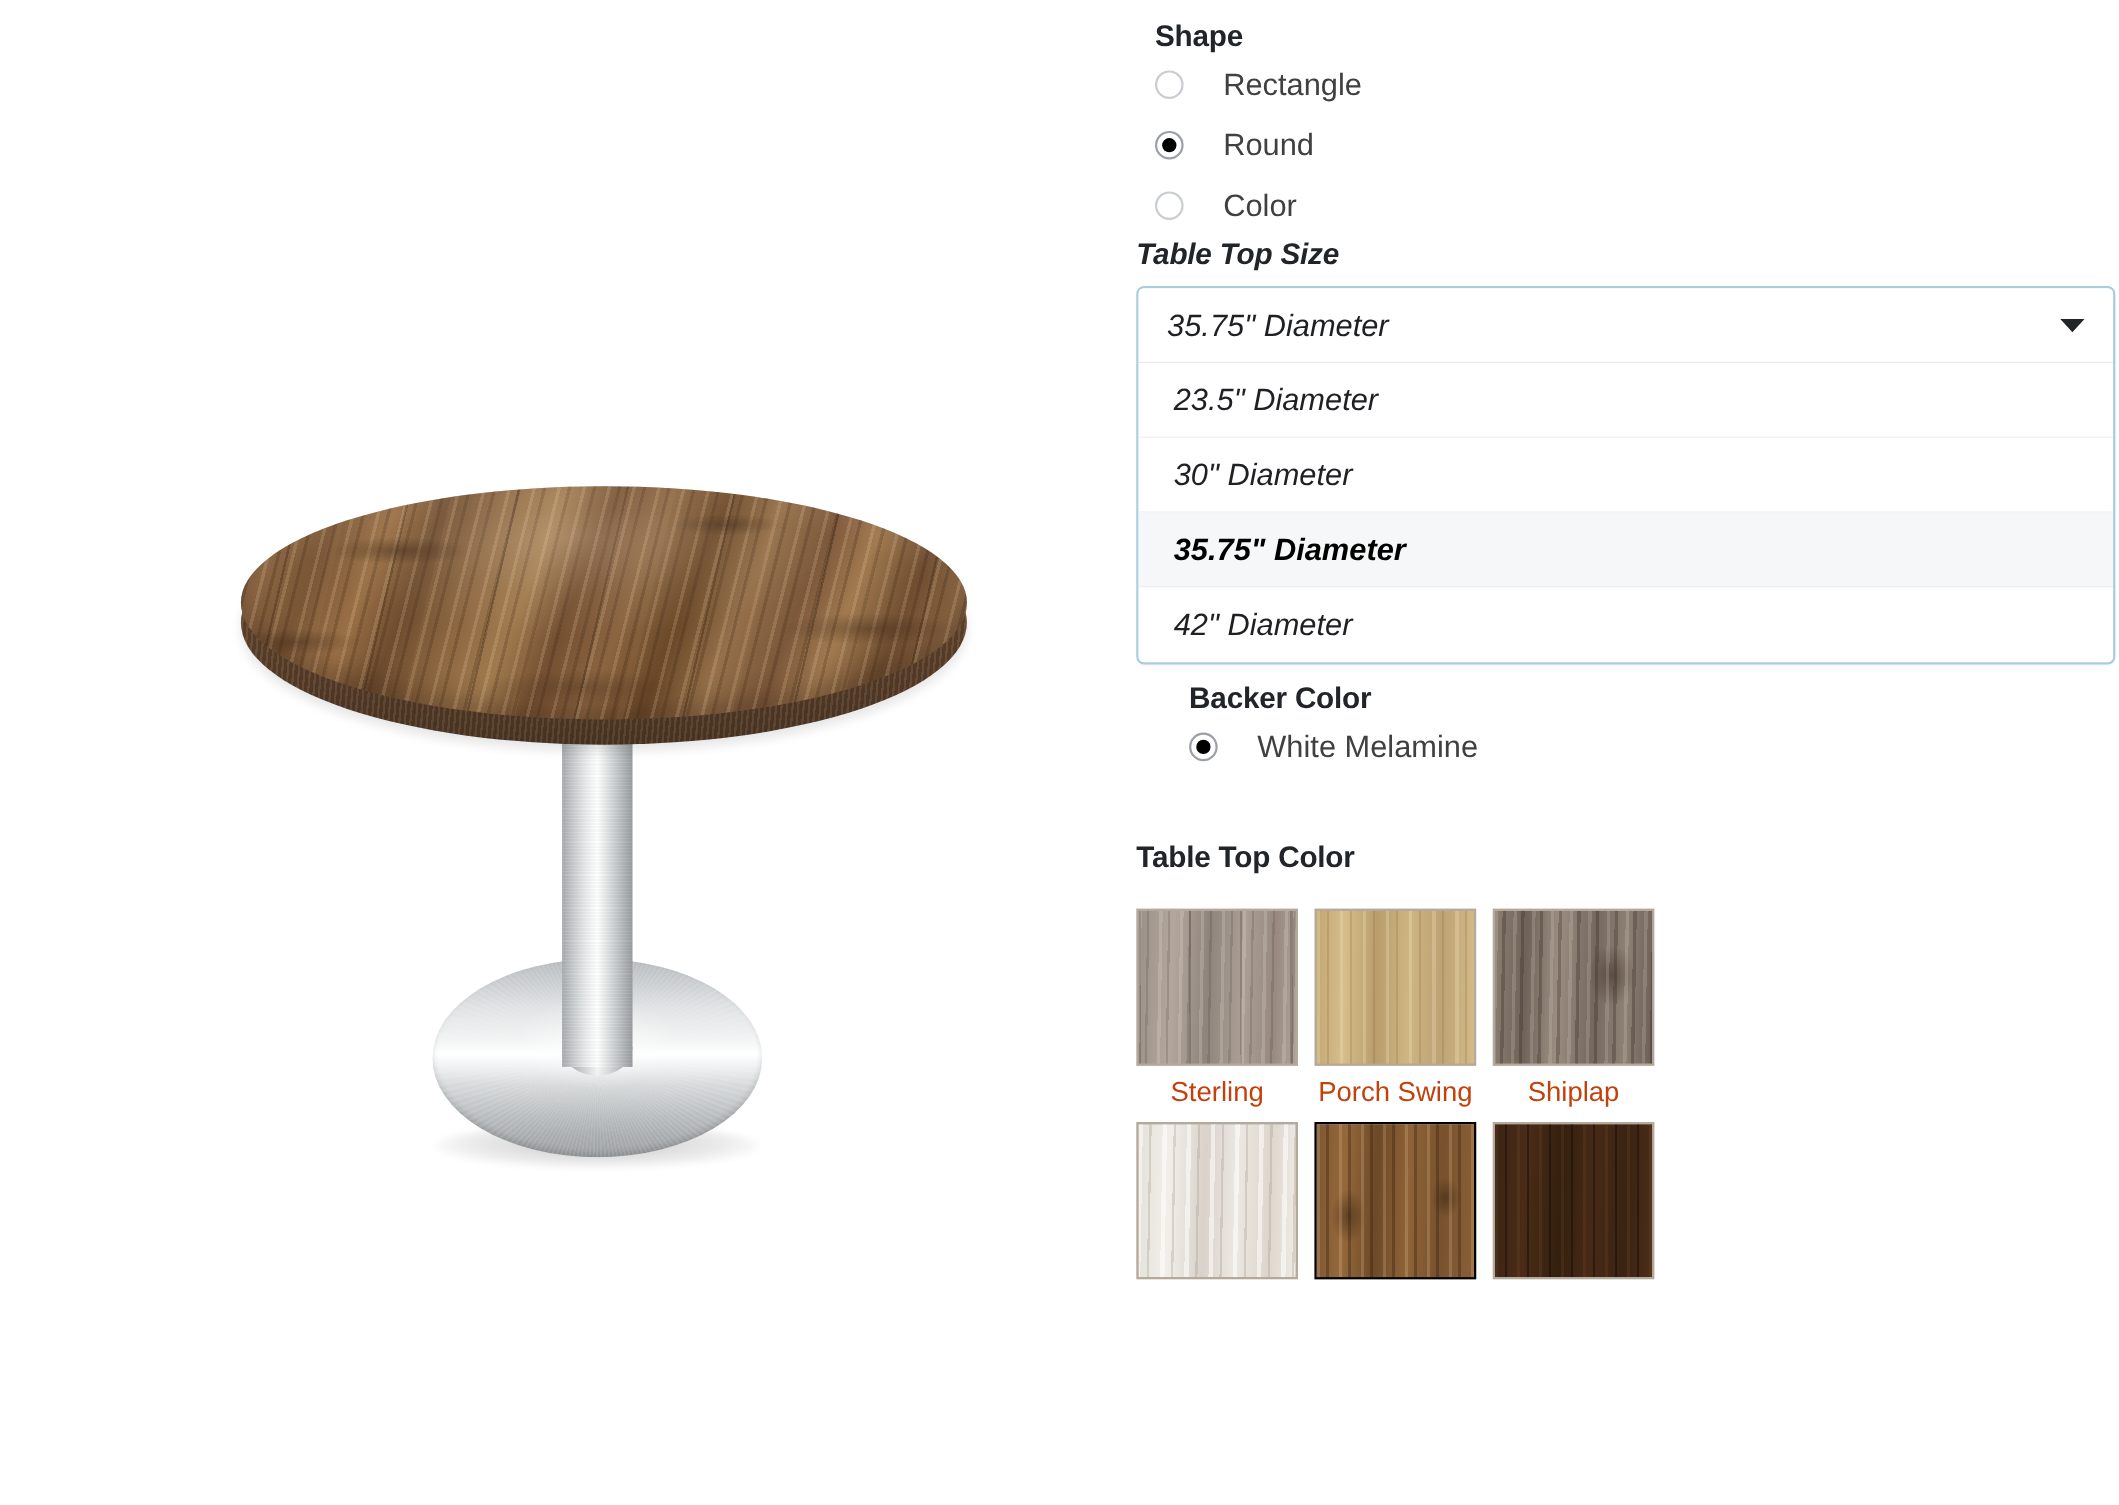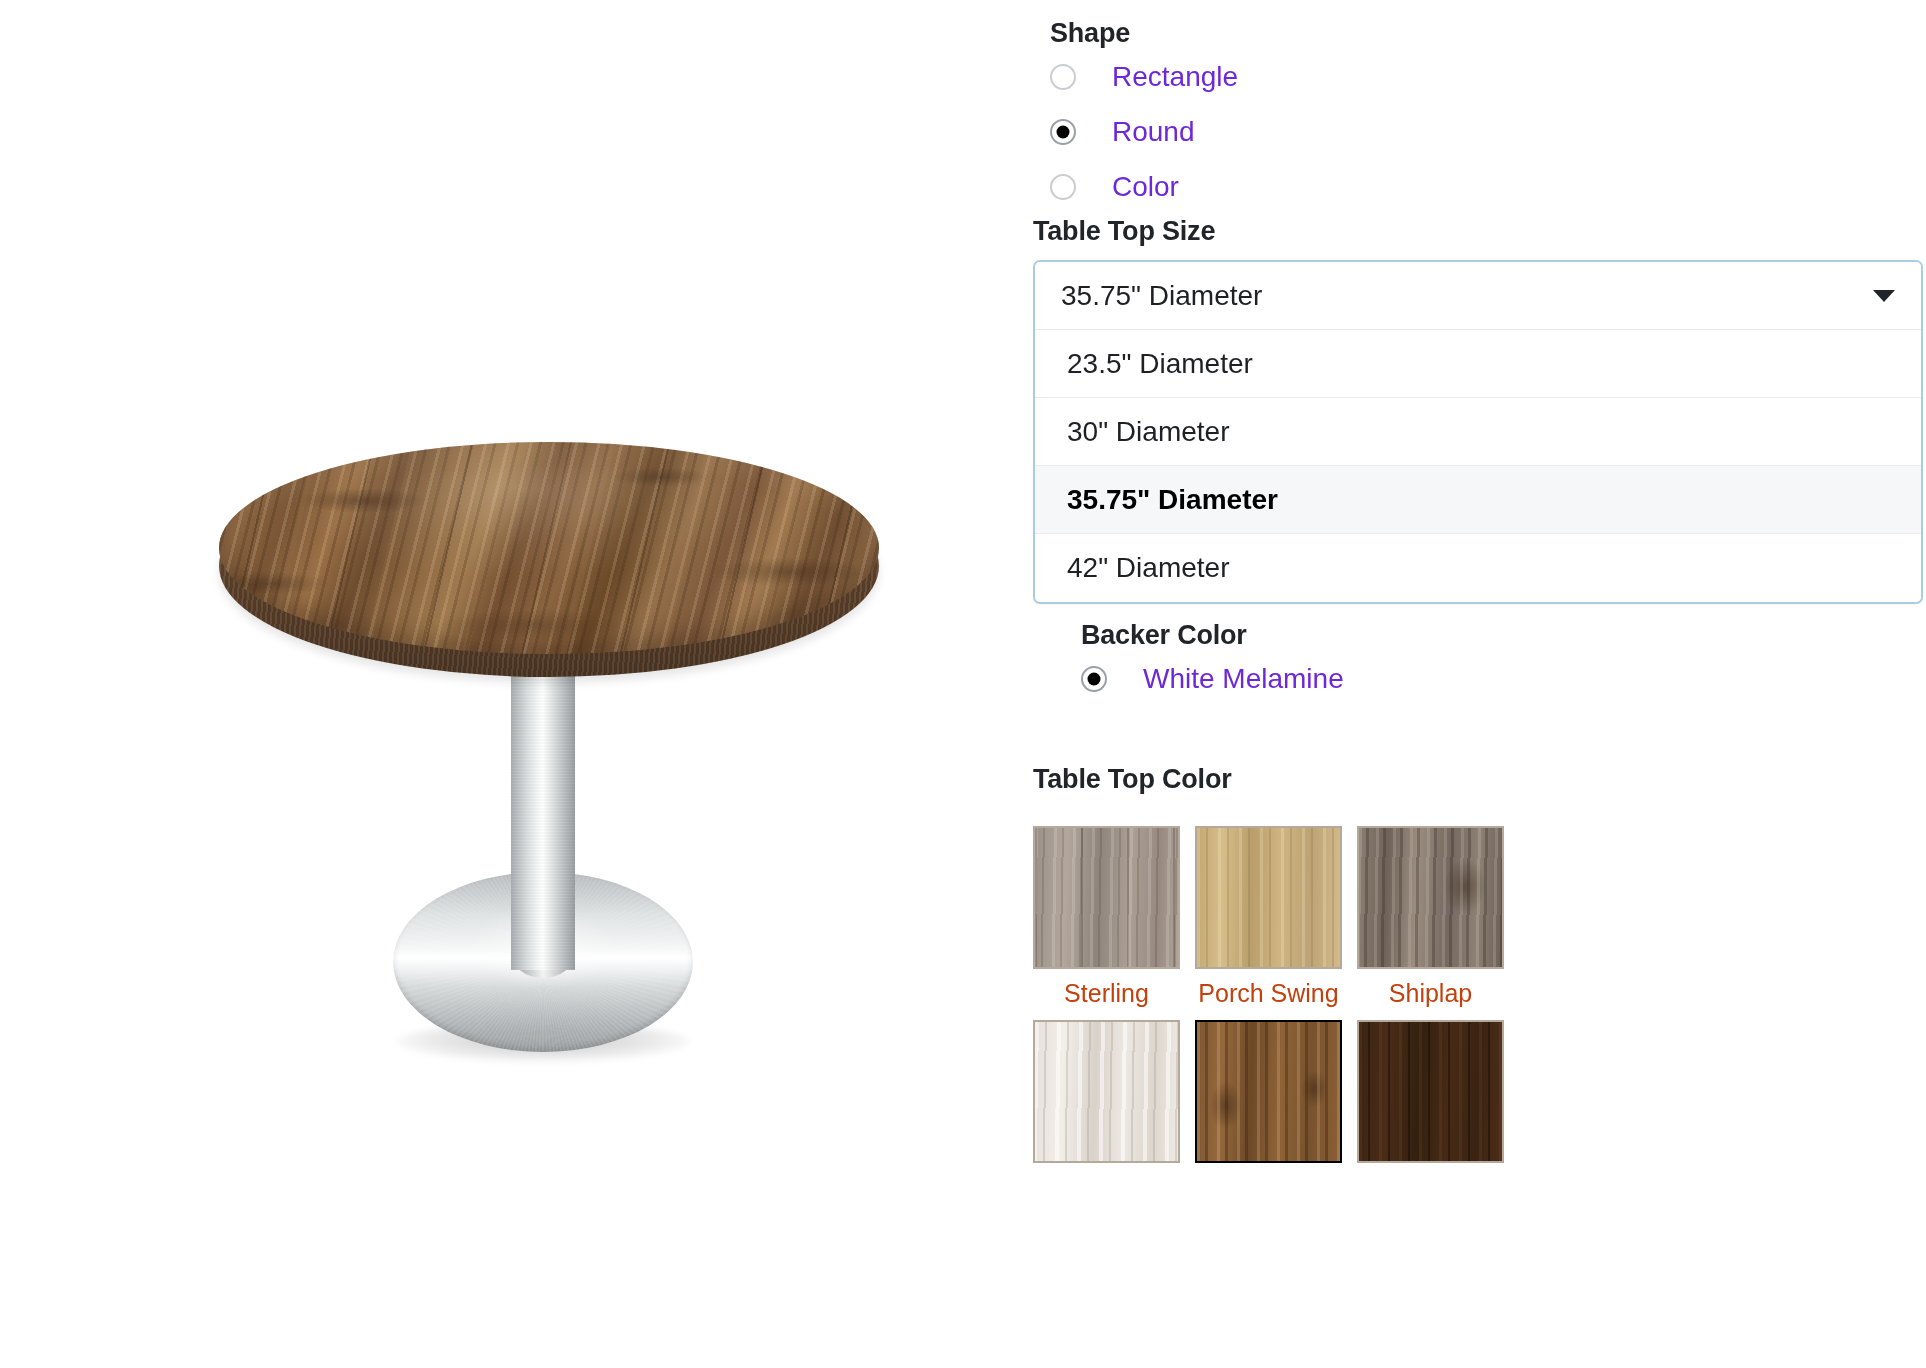--- a/index.html
+++ b/index.html
@@ -210,21 +210,21 @@
     content: "";
     position: absolute;
     left: 50%; top: 50%;
     transform: translate(-50%, -50%);
     width: 13px; height: 13px;
     border-radius: 50%;
     background: #000;
   }
   .radio-label {
     font-size: 28px;
-    color: #6d28d9;
+    color: #404040;
     line-height: 1;
   }
 
   
   .select-wrap {
     border: 2px solid #a9cde0;
     border-radius: 7px;
     background: #fff;
     overflow: hidden;
     box-shadow: 0 1px 2px rgba(0,0,0,0.04);
@@ -398,21 +398,21 @@
         <span class="radio checked"></span>
         <span class="radio-label">Round</span>
       </div>
 
       <div class="radio-row">
         <span class="radio"></span>
         <span class="radio-label">Color</span>
       </div>
     </div>
 
-    <div style="position:absolute; left:3px; top:216px; width:890px;">
+    <div style="position:absolute; left:3px; top:216px; width:890px;font-style:italic;">
       <div class="group-title">Table Top Size</div>
 
       <div class="select-wrap" style="margin-top:13px;">
 
         <div class="select-display">
           <span class="select-value">35.75" Diameter</span>
           <span class="caret"></span>
         </div>
 
         <div class="option">

